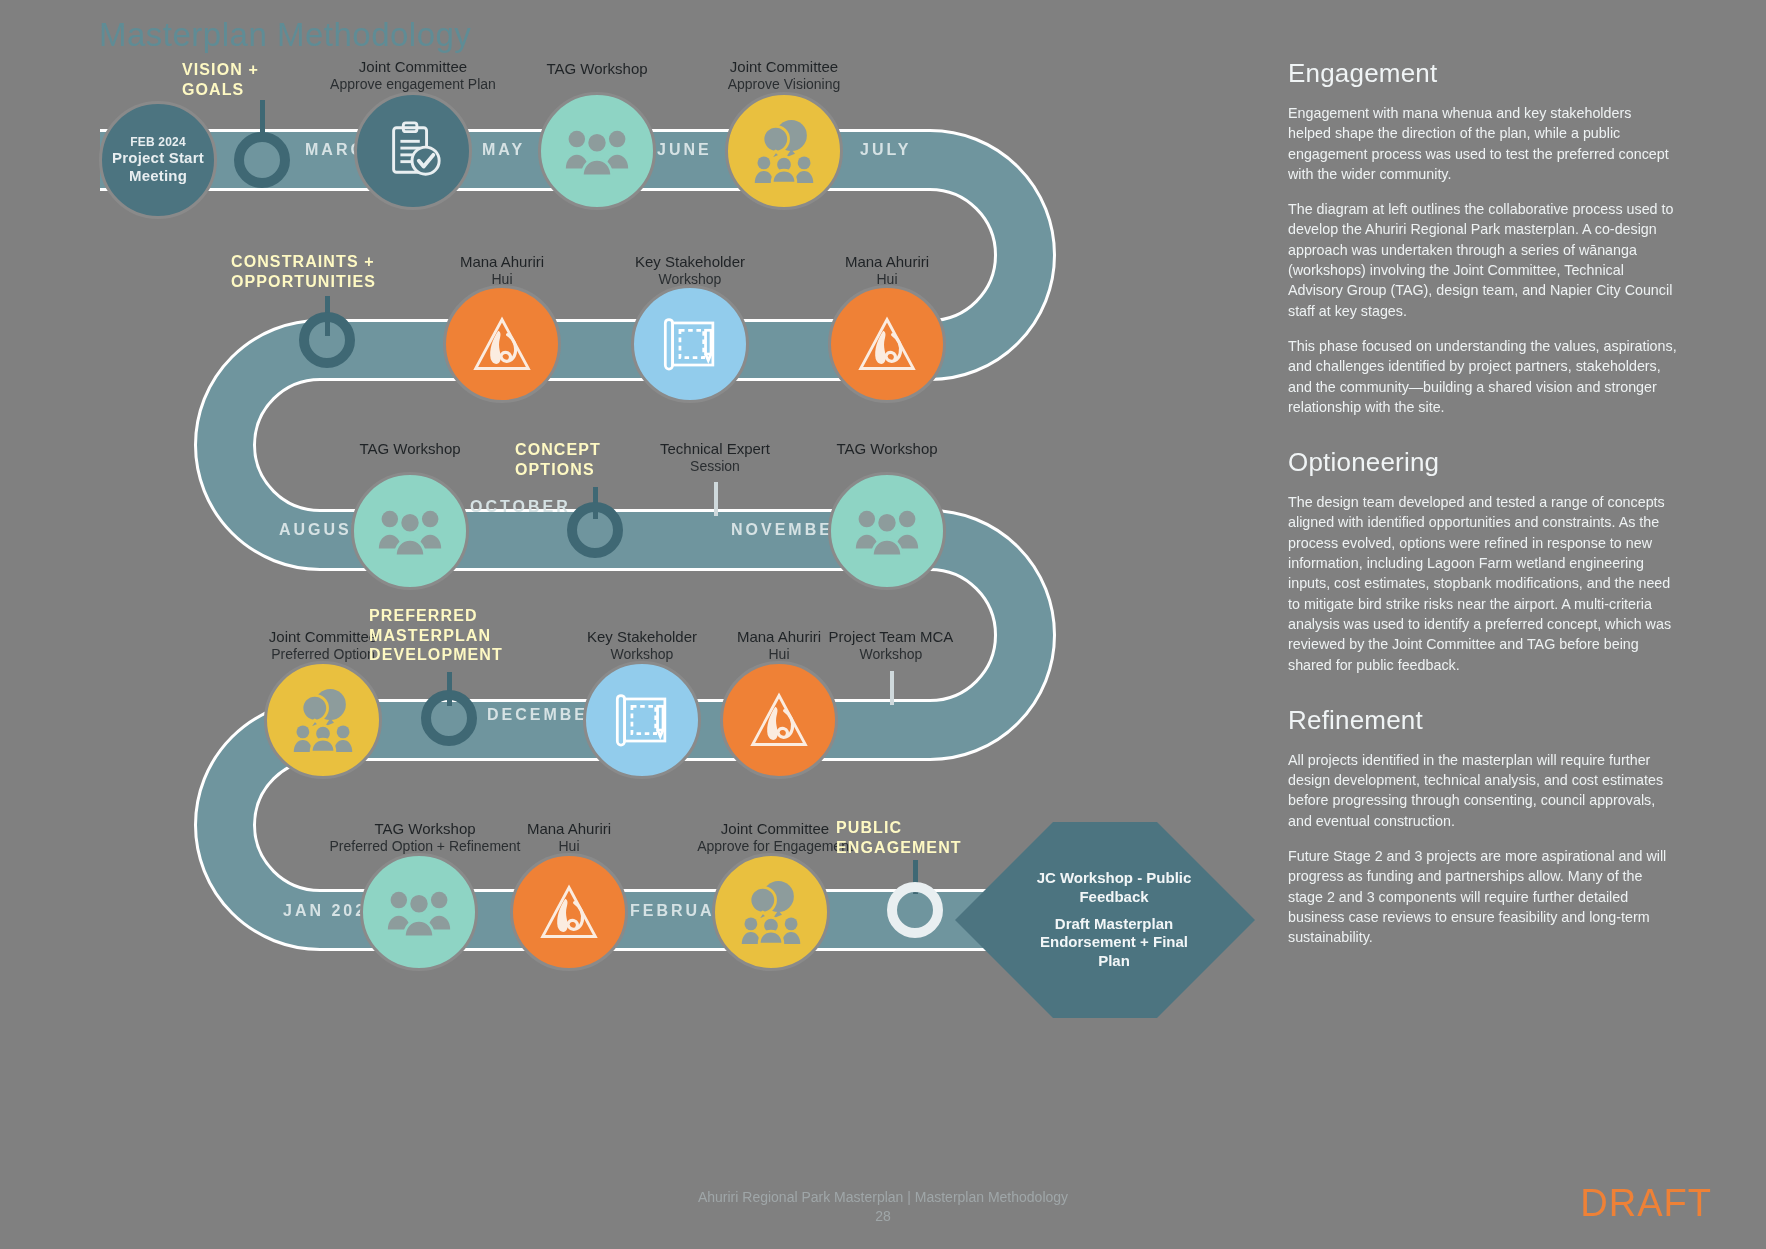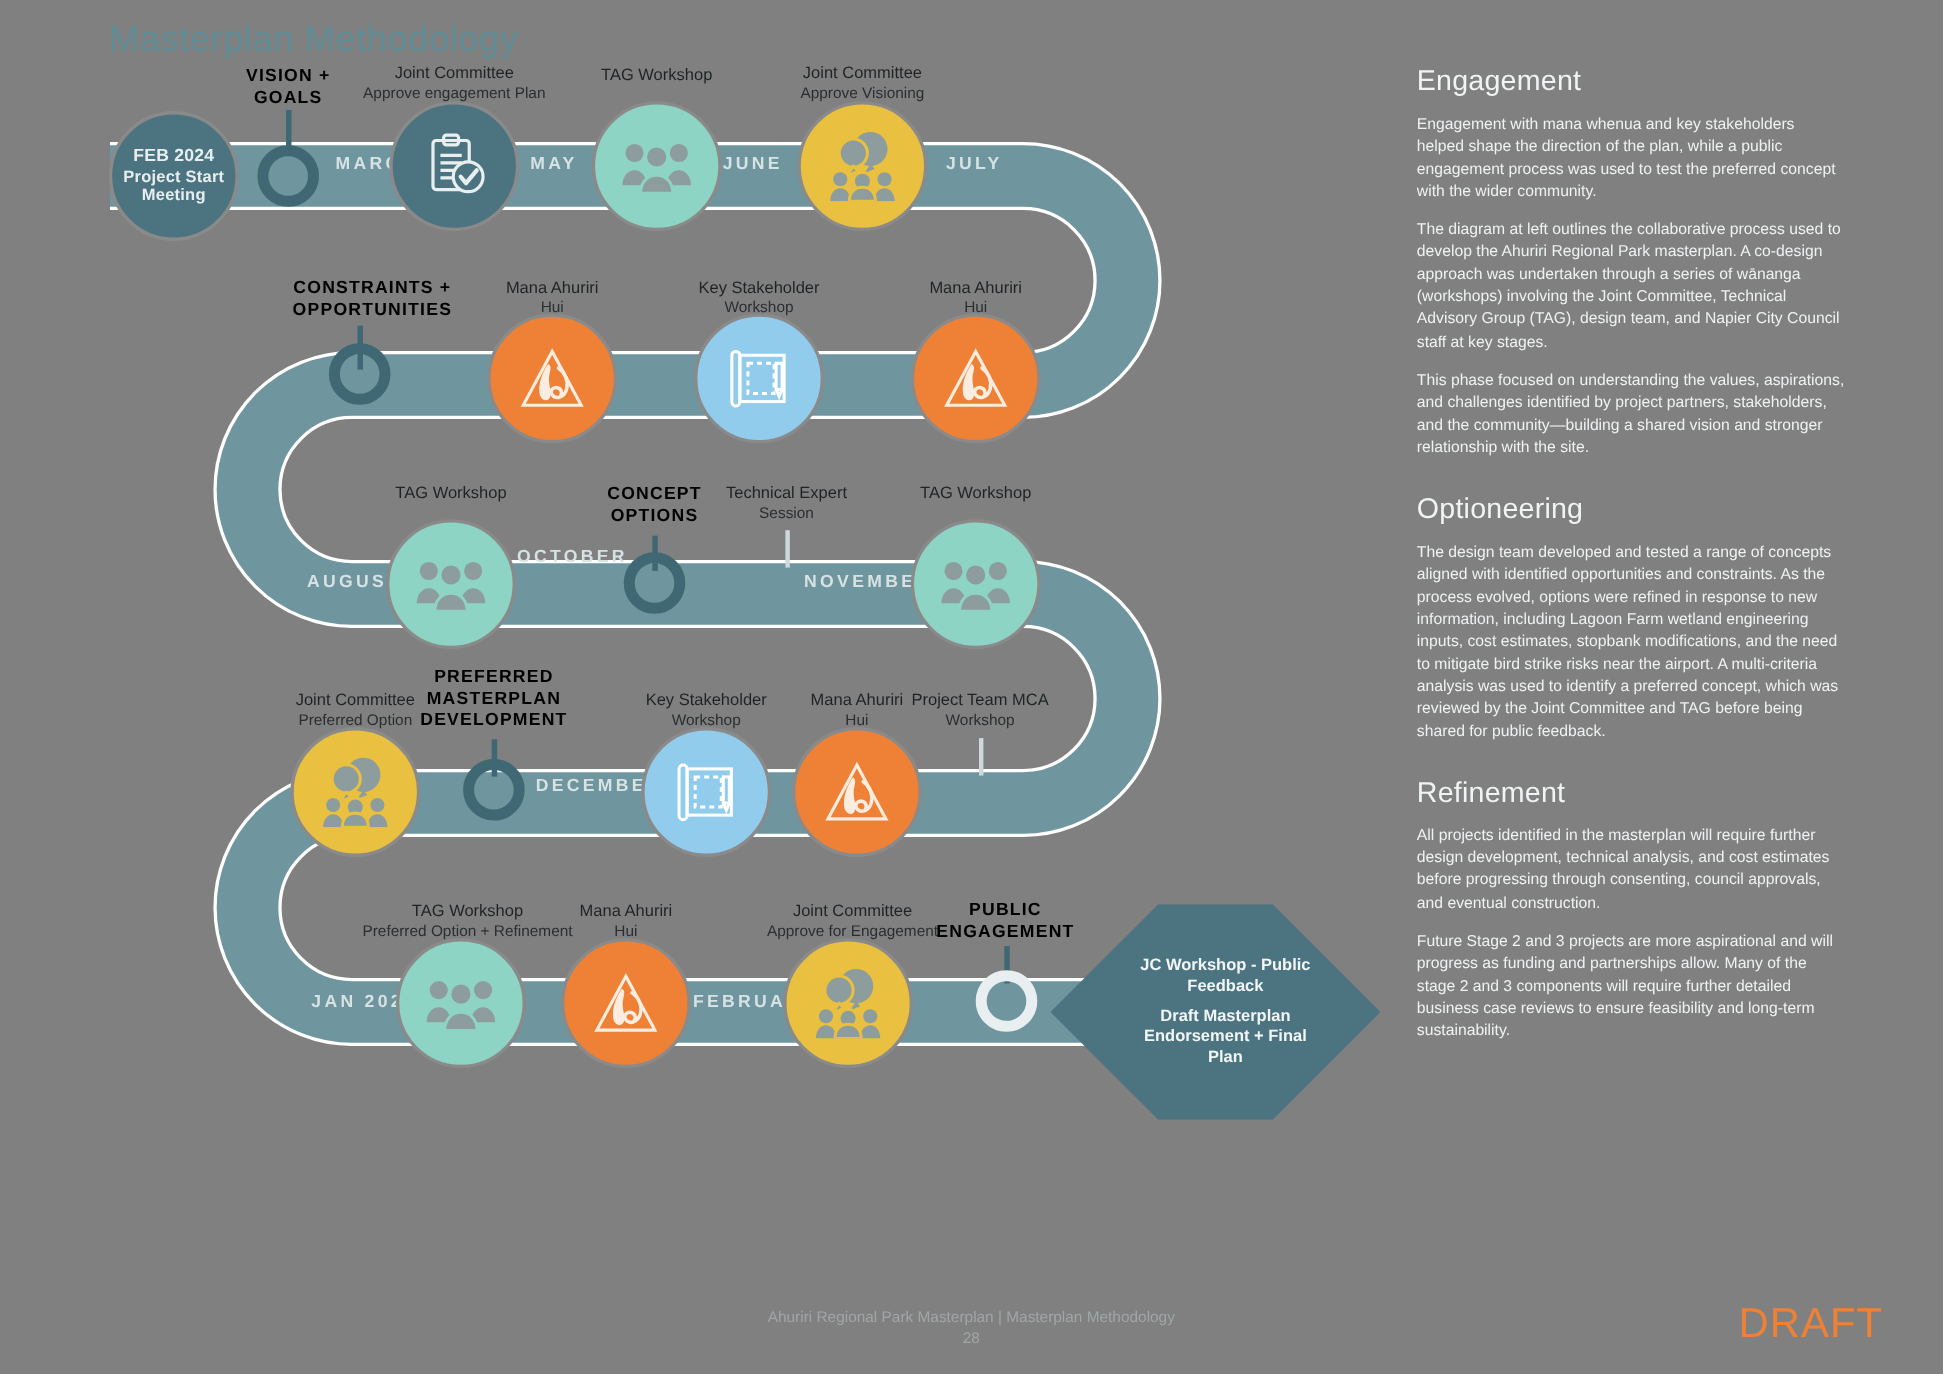--- a/index.html
+++ b/index.html
@@ -31,33 +31,33 @@
   .node.dark  { background: #4c7480; border-color:#8a8a8a; }
   .node.mint  { background: #8ed4c4; }
   .node.gold  { background: #e9c03f; }
   .node.orange{ background: #ef8136; }
   .node.blue  { background: #92ccec; }
 
   .node-text {
     color: #e8eef0; text-align: center; line-height: 1.18;
     font-size: 15px; font-weight: 600; letter-spacing: .2px;
   }
-  .node-text .yr { display:block; font-size:16px; font-weight:700; }
+  .node-text .yr { display:block; font-size:12px; font-weight:700; }
 
   
   .marker { position: absolute; width: 56px; height: 56px; }
   .marker .ring {
     width: 56px; height: 56px; border-radius: 50%;
     border: 10px solid #3f6874; background: transparent;
   }
   .stem { position: absolute; width: 5px; background: #3f6874; }
 
   .phase-label {
-    position: absolute; color: #000000; font-weight: 700;
-    font-size: 16px; letter-spacing: 1.1px; text-align: center;
+    position: absolute; color: #fef9c3; font-weight: 700;
+    font-size: 16px; letter-spacing: 1.1px; 
     line-height: 1.22; text-transform: uppercase;
   }
 
   
   .caption {
     position: absolute; text-align: center; color: #1f2326;
     line-height: 1.2; width: 220px;
   }
   .caption .ttl { display:block; font-size: 15px; font-weight: 400; }
   .caption .sub { display:block; font-size: 14px; font-weight: 400; color:#2a2e31; }
@@ -196,21 +196,21 @@
       <path d="M23 70c0-9 5.5-14 13-14s13 5 13 14z" fill="#8d9c9c" stroke="#e9c03f" stroke-width="3"></path>
     </svg>
   </div>
 
   <div class="month" style="left:860px; top:141px;">JULY</div>
 
   <div class="stem" style="left:325px; top:296px; height:40px;"></div>
   <div class="marker" style="left:299px; top:312px;">
     <div class="ring"></div>
   </div>
-  <div class="phase-label" style="left:256px; top:252px; width:165px;">
+  <div class="phase-label" style="left:231px; top:252px; width:165px;">
     <span>CONSTRAINTS +</span><br>
     <span>OPPORTUNITIES</span>
   </div>
 
   <div class="caption" style="left:392px; top:253px;">
     <span class="ttl">Mana Ahuriri</span>
     <span class="sub">Hui</span>
   </div>
   <div class="node big orange" style="left:443px; top:285px;">
     <svg width="64" height="62" viewBox="0 0 68 64">

